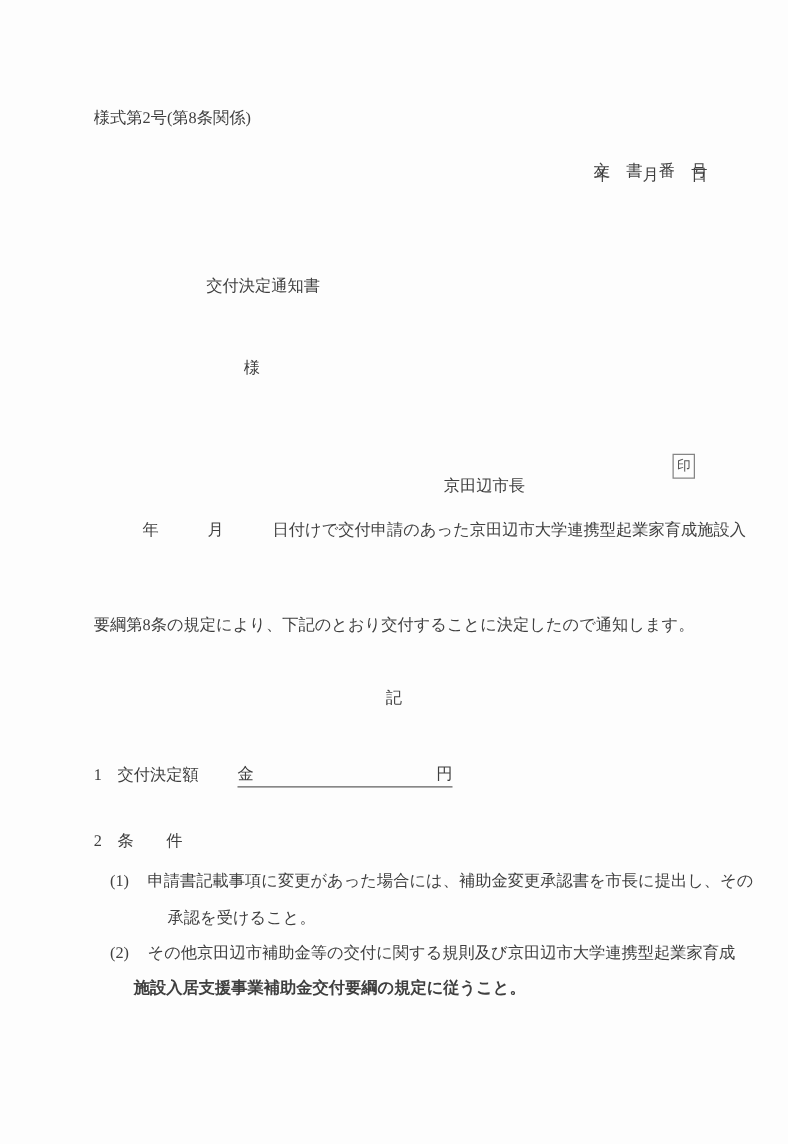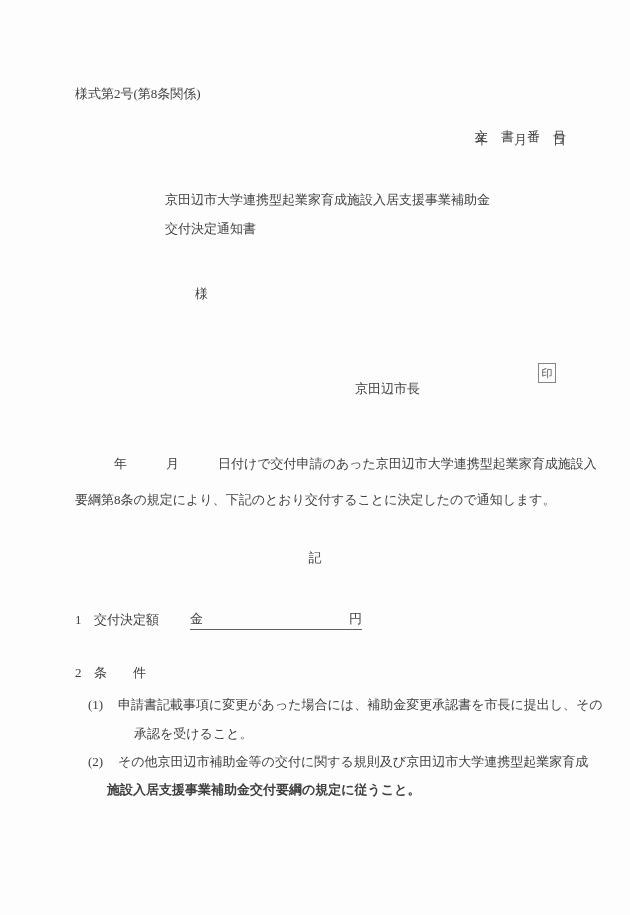--- a/index.html
+++ b/index.html
@@ -55,31 +55,30 @@
 </head>
 <body>
 
 <div class="page">
 
   <div class="line" style="left:75px; top:86px;">様式第2号(第8条関係)</div>
 
   <div class="line right-align" style="right:64px; top:105px;margin-top:24px;">文　書　番　号</div>
   <div class="line right-align" style="right:64px; top:132px;">年　　月　　日</div>
 
-  <div class="line" style="left:165px; top:192px;">京田辺市大学連携型起業家育成施設入居支援事業補助金</div>
   <div class="line" style="left:165px; top:221px;">交付決定通知書</div>
 
   <div class="line" style="left:195px; top:286px;">様</div>
 
   <div class="line" style="left:355px; top:381px;">京田辺市長</div>
   <div class="seal-box">
     <span>印</span>
   </div>
 
-  <div class="line" style="left:75px; top:456px;">　　　年　　　月　　　日付けで交付申請のあった京田辺市大学連携型起業家育成施設入</div>
+  <div class="line" style="left:75px; top:416px;">　　　年　　　月　　　日付けで交付申請のあった京田辺市大学連携型起業家育成施設入</div>
   <div class="line" style="left:75px; top:492px;">要綱第8条の規定により、下記のとおり交付することに決定したので通知します。</div>
 
   <div class="line center" style="top:550px;">記</div>
 
   <div class="item-number" style="left:75px; top:612px;">1</div>
   <div class="line" style="left:94px; top:612px;">交付決定額</div>
   <div class="amount-group">
     <span>金</span>
     <span>円</span>
   </div>

